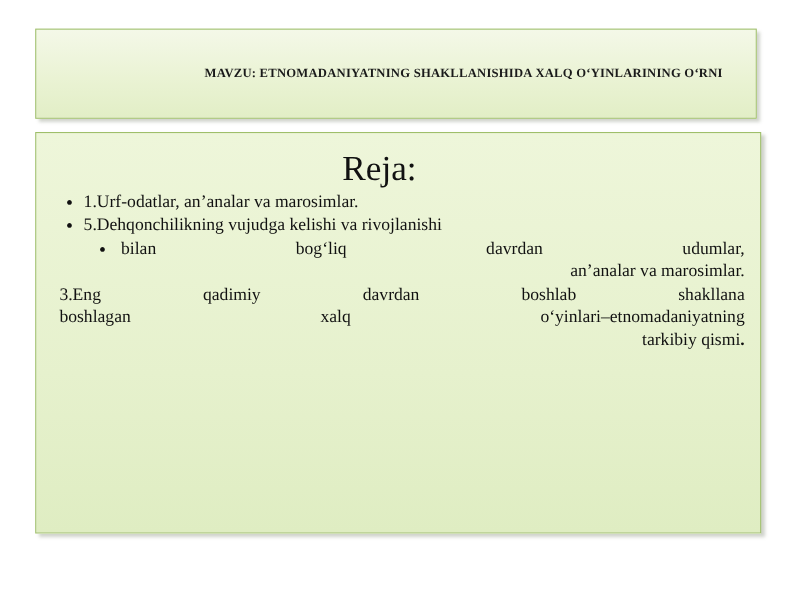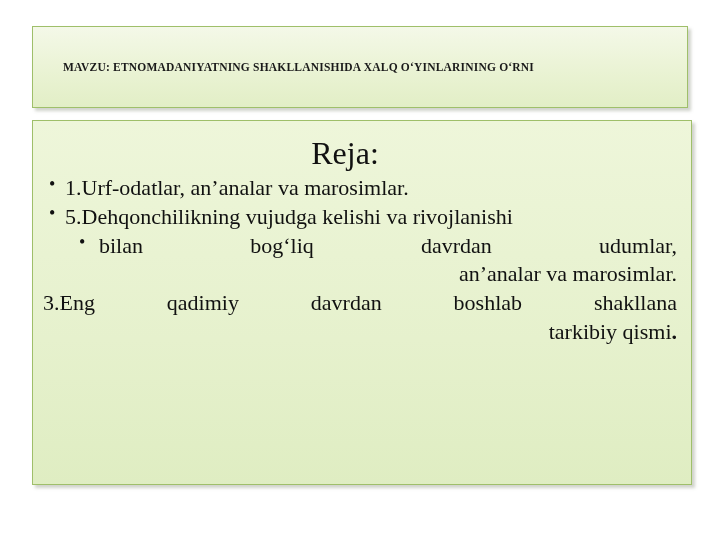--- a/index.html
+++ b/index.html
@@ -24,21 +24,21 @@
     left: 32px;
     top: 26px;
     width: 656px;
     height: 82px;
     box-sizing: border-box;
     border: 1px solid #9fbf6a;
     background: linear-gradient(to bottom, #f4f8e8 0%, #eaf3d4 55%, #e2eec6 100%);
     box-shadow: 3px 3px 3px rgba(120,130,110,0.35);
     display: flex;
     align-items: center;
-    justify-content: flex-start;
+    justify-content: flex-end;
   }
   .title-text {
     font-family: "Liberation Serif", serif;
     font-size: 11.5px;
     font-weight: bold;
     color: #1a1a1a;
     text-align: center;
     line-height: 1.45;
     letter-spacing: 0.2px;
     padding: 0 30px;
@@ -63,24 +63,24 @@
     margin: 4px 0 2px 0;
     padding-right: 30px;
   }
   ul.items {
     list-style: none;
     margin: 0;
     padding: 0;
   }
   ul.items li {
     position: relative;
-    font-size: 22px;
+    font-size: 16px;
     color: #111;
     line-height: 1.28;
-    margin: 0 0 1px 0;
+    margin: 0 0 1px 11px;
   }
   li.bulleted {
     padding-left: 22px;
   }
   li.bulleted::before {
     content: "\2022";
     position: absolute;
     left: 6px;
     top: -1px;
     font-size: 18px;
@@ -132,18 +132,19 @@
       </li>
       <li class="bulleted">
         <span>5.Dehqonchilikning  vujudga kelishi va rivojlanishi</span>
       </li>
       <li class="indented">
         <span class="just-line">bilan   bog‘liq   davrdan   udumlar,</span>
         <span class="last-line" style="margin-left:-56px;">an’analar va   marosimlar.</span>
       </li>
       <li class="justified">
         <span class="just-line">3.Eng    qadimiy    davrdan    boshlab    shakllana</span>
+        <span class="just-line">boshlagan    xalq    o‘yinlari–etnomadaniyatning</span>
         <span class="last-line"><span>tarkibiy qismi</span><span class="bold-dot">.</span></span>
       </li>
     </ul>
   </div>
 
 </div>
 
 </body></html>

